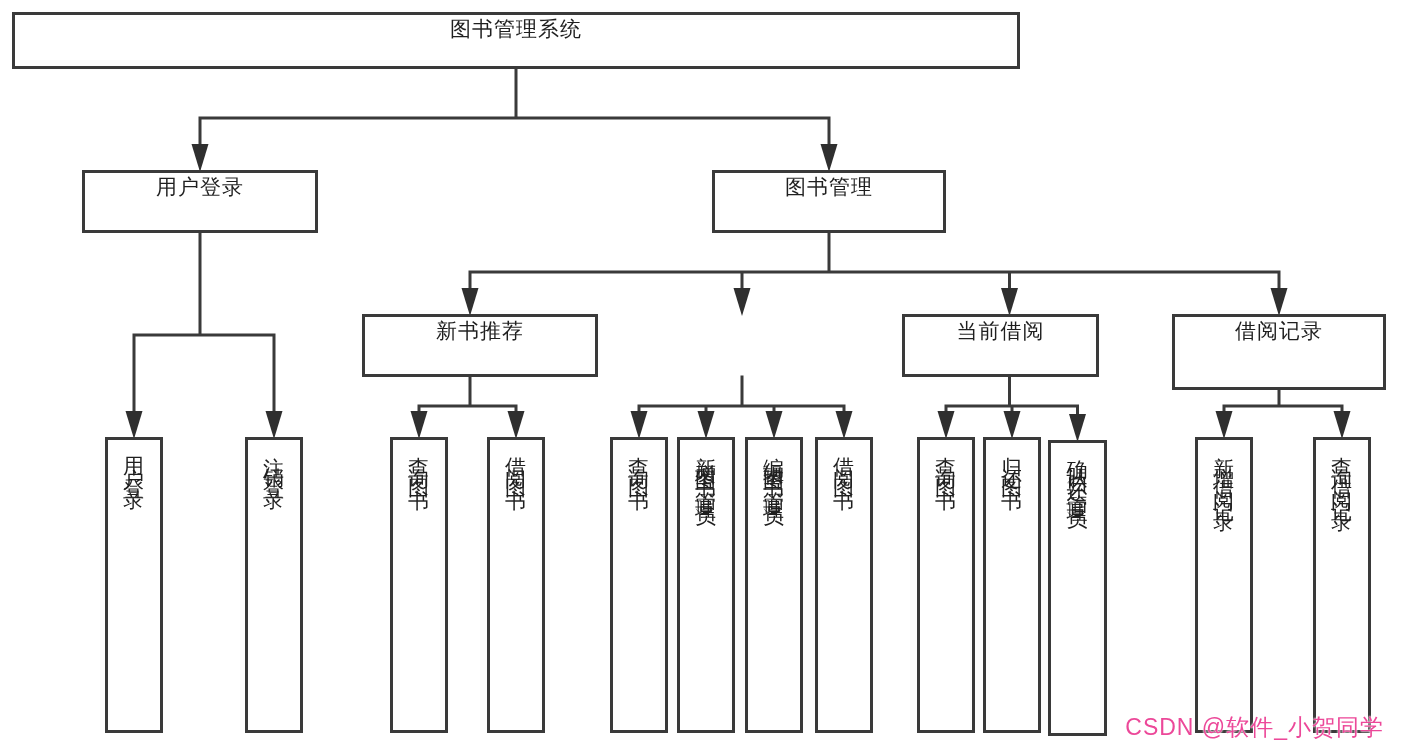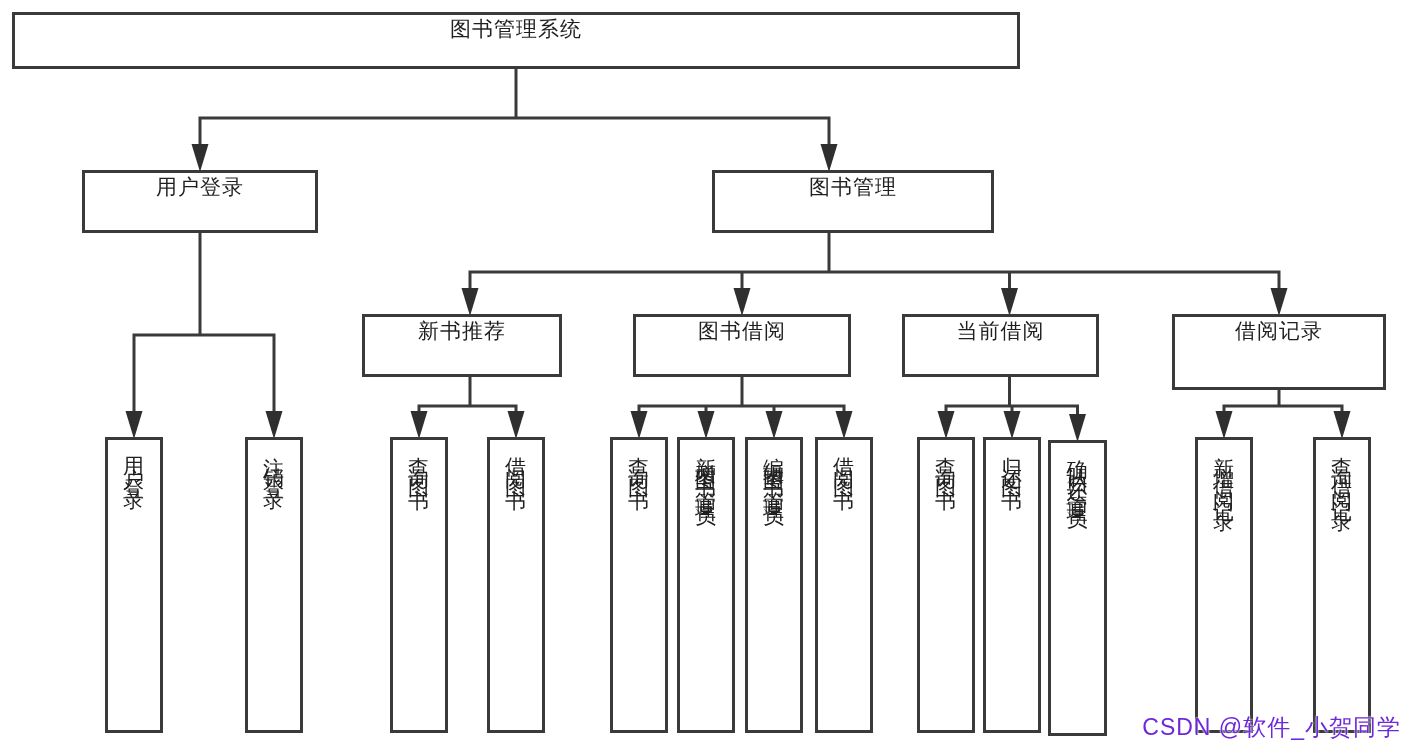--- a/index.html
+++ b/index.html
@@ -35,24 +35,24 @@
     text-orientation:mixed;
     font-size:21px;
     letter-spacing:11px;
     line-height:1;
   }
   .vnode > span.long{
     letter-spacing:7px;
   }
   .watermark{
     position:absolute;
-    right:4px;
+    right:21px;
     top:712px;
     font-size:23px;
-    color:#6d28d9;
+    color:#ec4899;
     letter-spacing:1px;
     z-index:5;
     text-shadow:0 0 2px #ffffff,0 0 2px #ffffff;
     white-space:nowrap;
   }
 </style>
 </head>
 <body>
 
 <div class="canvas">
@@ -80,29 +80,26 @@
       <polygon points="1342,439 1333.5,411 1350.5,411" fill="#2f2f2f"></polygon>
     </svg>
 
   <div class="node hnode" id="n-root" style="left:12px;top:12px;width:1008px;height:57px">
     <span>图书管理系统</span>
   </div>
 
   <div class="node hnode" id="n-l2-0" style="left:82px;top:170px;width:236px;height:63px">
     <span>用户登录</span>
   </div>
-  <div class="node hnode" id="n-l2-1" style="left:712px;top:170px;width:282px;height:63px">
+  <div class="node hnode" id="n-l2-1" style="left:712px;top:170px;width:234px;height:63px">
     <span>图书管理</span>
   </div>
 
-  <div class="node hnode" id="n-l3-0" style="left:362px;top:314px;width:200px;height:63px">
+  <div class="node hnode" id="n-l3-0" style="left:362px;top:314px;width:236px;height:63px">
     <span>新书推荐</span>
-  </div>
-  <div class="node hnode" id="n-l3-1" style="left:633px;top:314px;width:218px;height:63px">
-    <span>图书借阅</span>
   </div>
   <div class="node hnode" id="n-l3-2" style="left:902px;top:314px;width:197px;height:63px">
     <span>当前借阅</span>
   </div>
   <div class="node hnode" id="n-l3-3" style="left:1172px;top:314px;width:214px;height:76px">
     <span>借阅记录</span>
   </div>
 
   <div class="node vnode" id="n-v-0" style="left:105px;top:437px;width:58px;height:296px">
     <span>用户登录</span>

